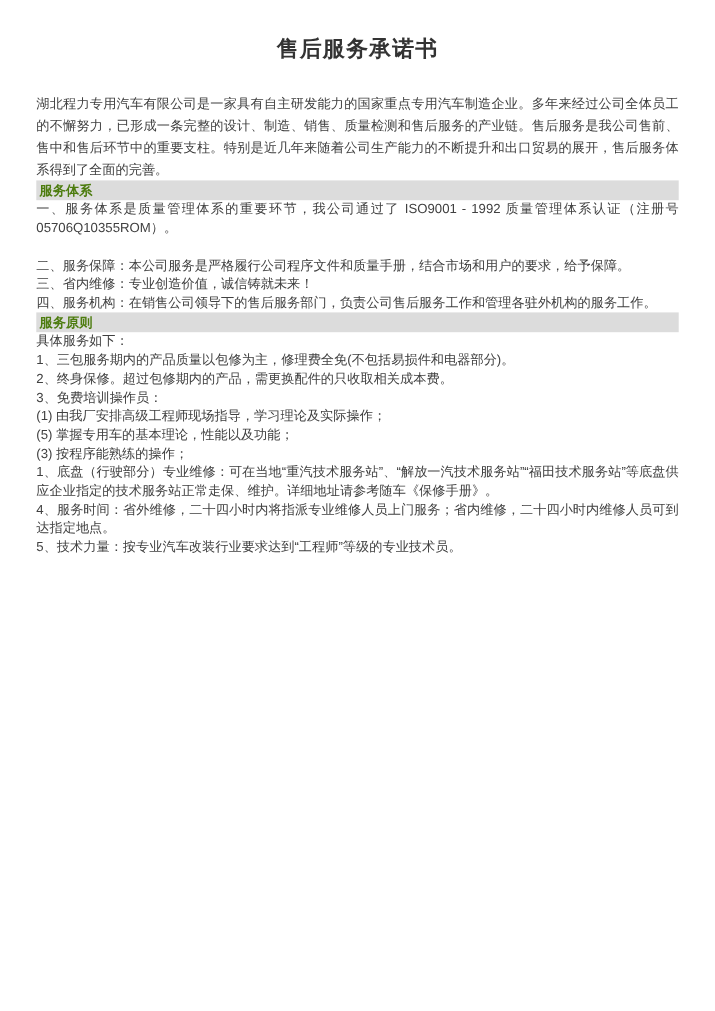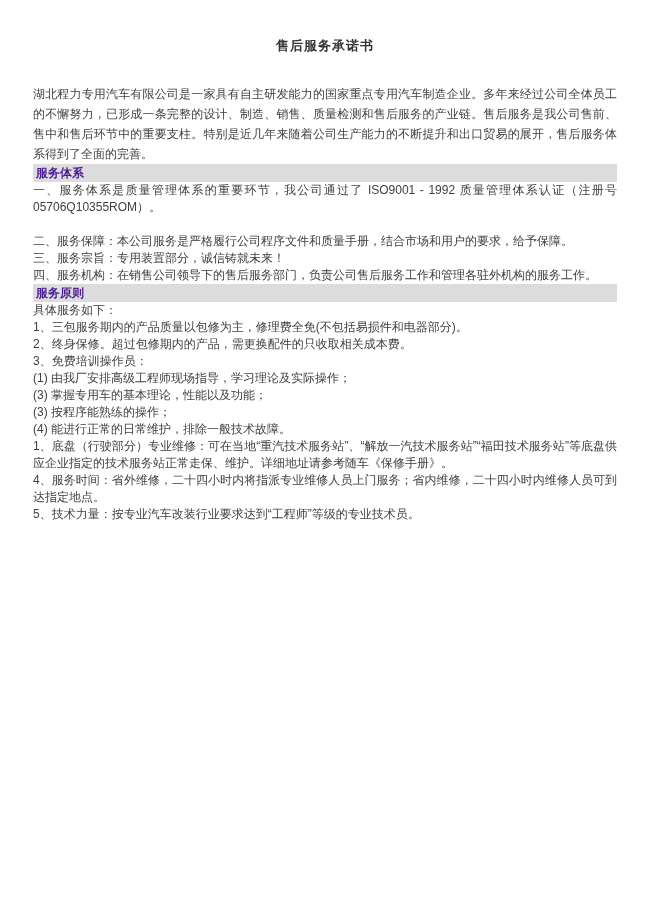--- a/index.html
+++ b/index.html
@@ -12,38 +12,38 @@
     height: 919px;
     overflow: hidden;
     font-family: "Liberation Sans", "DejaVu Sans", sans-serif;
     color: #404040;
   }
   .doc {
     padding: 33px 33px 0 33px;
   }
   .title {
     margin: 0 0 26px 0;
-    font-size: 13px;
+    font-size: 20px;
     line-height: 25px;
     font-weight: 700;
     text-align: center;
     color: #333333;
     letter-spacing: 1px;
   }
   .intro {
     margin: 0;
     font-size: 12px;
     line-height: 20px;
     text-align: justify;
     color: #404040;
     font-family: Liberation Serif, serif;
   }
   .sec-head {
     background: #dcdcdc;
-    color: #4c1d95;
+    color: #4d7c0f;
     font-size: 12px;
     font-weight: 700;
     height: 18px;
     line-height: 18px;
     padding: 0 3px;
     box-sizing: border-box;
   }
   .sec-body p {
     margin: 0;
     font-size: 12px;
@@ -61,36 +61,35 @@
   <h1 class="title">售后服务承诺书</h1>
 
   <p class="intro">湖北程力专用汽车有限公司是一家具有自主研发能力的国家重点专用汽车制造企业。多年来经过公司全体员工的不懈努力，已形成一条完整的设计、制造、销售、质量检测和售后服务的产业链。售后服务是我公司售前、售中和售后环节中的重要支柱。特别是近几年来随着公司生产能力的不断提升和出口贸易的展开，售后服务体系得到了全面的完善。</p>
 
   <div class="section">
     <div class="sec-head">服务体系</div>
     <div class="sec-body">
       <p>一、服务体系是质量管理体系的重要环节，我公司通过了 ISO9001 - 1992 质量管理体系认证（注册号 05706Q10355ROM）。</p>
       <p></p>
       <p>二、服务保障：本公司服务是严格履行公司程序文件和质量手册，结合市场和用户的要求，给予保障。</p>
-      <p>三、服务宗旨：专用装置部分，诚信铸就未来！</p>
+      <p>三、省内维修：专业创造价值，诚信铸就未来！</p>
       <p>四、服务机构：在销售公司领导下的售后服务部门，负责公司售后服务工作和管理各驻外机构的服务工作。</p>
     </div>
   </div>
 
   <div class="section">
     <div class="sec-head">服务原则</div>
     <div class="sec-body">
       <p>具体服务如下：</p>
       <p>1、三包服务期内的产品质量以包修为主，修理费全免(不包括易损件和电器部分)。</p>
       <p>2、终身保修。超过包修期内的产品，需更换配件的只收取相关成本费。</p>
       <p>3、免费培训操作员：</p>
       <p>(1) 由我厂安排高级工程师现场指导，学习理论及实际操作；</p>
-      <p>(3) 掌握专用车的基本理论，性能以及功能；</p>
+      <p>(5) 掌握专用车的基本理论，性能以及功能；</p>
       <p>(3) 按程序能熟练的操作；</p>
-      <p>(4) 能进行正常的日常维护，排除一般技术故障。</p>
     </div>
   </div>
 
   <div class="section">
     <div class="sec-body">
       <p>1、底盘（行驶部分）专业维修：可在当地“重汽技术服务站”、“解放一汽技术服务站”“福田技术服务站”等底盘供应企业指定的技术服务站正常走保、维护。详细地址请参考随车《保修手册》。</p>
       <p>4、服务时间：省外维修，二十四小时内将指派专业维修人员上门服务；省内维修，二十四小时内维修人员可到达指定地点。</p>
       <p>5、技术力量：按专业汽车改装行业要求达到“工程师”等级的专业技术员。</p>
     </div>
   </div>

